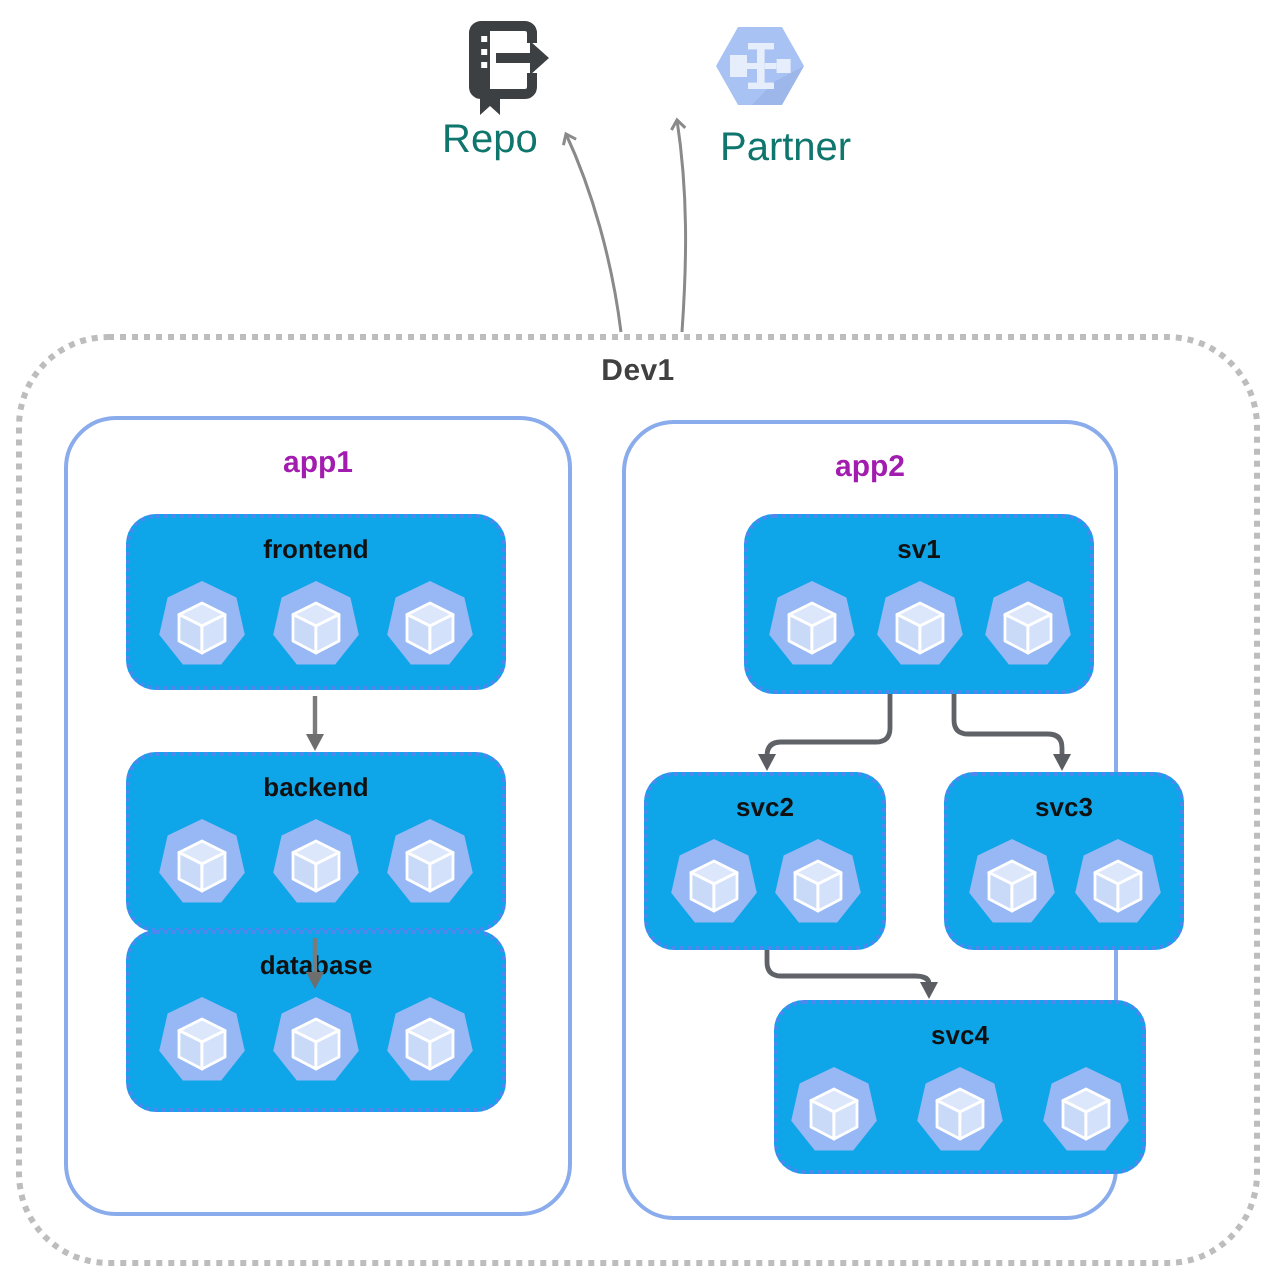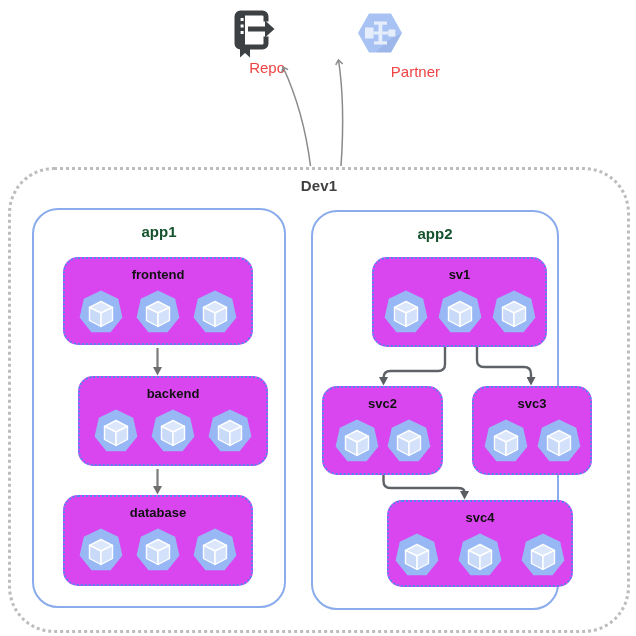--- a/index.html
+++ b/index.html
@@ -2,49 +2,49 @@
 <html><head>
 <meta charset="utf-8">
 <style>
   html,body{margin:0;padding:0;}
   body{
     width:636px;height:636px;background:#ffffff;overflow:hidden;position:relative;
     font-family:"Liberation Sans","DejaVu Sans",sans-serif;
   }
   .abs{position:absolute;}
   .ext-label{
-    position:absolute;text-align:right;font-size:15px;color:#ef4444;
+    position:absolute;text-align:left;font-size:20px;color:#0f766e;
   }
   .boundary{
     position:absolute;left:8px;top:167px;width:622px;height:466px;
     border:3px dotted #bdbdbd;border-radius:46px;box-sizing:border-box;background:transparent;
   }
   .boundary-label{
     position:absolute;left:8px;top:177px;width:622px;text-align:center;
     font-size:15px;font-weight:bold;color:#404040;letter-spacing:.2px;
   }
   .app-box{
     position:absolute;border:2px solid #8aacec;border-radius:26px;box-sizing:border-box;
     background:#ffffff;
   }
   .app-box .app-label{
-    width:100%;text-align:center;margin-top:13px;font-size:15px;font-weight:bold;color:#14532d;
+    width:100%;text-align:center;margin-top:13px;font-size:15px;font-weight:bold;color:#a21caf;
   }
   #app1{left:32px;top:208px;width:254px;height:400px;}
   #app2{left:311px;top:210px;width:248px;height:400px;}
   .svc-box{
     position:absolute;border:2px dotted #4f86f0;border-radius:15px;box-sizing:border-box;
-    background:#d946ef;display:flex;flex-direction:column;align-items:center;
+    background:#0ea5e9;display:flex;flex-direction:column;align-items:center;
   }
   .svc-label{margin-top:8px;font-size:13px;font-weight:bold;color:#111111;}
   .pods{display:flex;margin-top:7px;}
   .pods svg{display:block;}
   #svc-frontend{left:63px;top:257px;width:190px;height:88px;}
-  #svc-backend{left:78px;top:376px;width:190px;height:90px;}
-  #svc-database{left:63px;top:495px;width:190px;height:91px;}
+  #svc-backend{left:63px;top:376px;width:190px;height:90px;}
+  #svc-database{left:63px;top:465px;width:190px;height:91px;}
   #svc-sv1{left:372px;top:257px;width:175px;height:90px;}
   #svc-svc2{left:322px;top:386px;width:121px;height:89px;text-align:right;}
   #svc-svc3{left:472px;top:386px;width:120px;height:89px;}
   #svc-svc4{left:387px;top:500px;width:186px;height:87px;}
   #svc-frontend .pods,#svc-backend .pods,#svc-database .pods{gap:11px;}
   #svc-sv1 .pods{gap:8px;}
   #svc-svc2 .pods{gap:6px;}
   #svc-svc3 .pods{gap:7px;}
   #svc-svc4 .pods{gap:17px;}
   #arrow-layer{position:absolute;left:0;top:0;width:636px;height:636px;pointer-events:none;z-index:6;}

